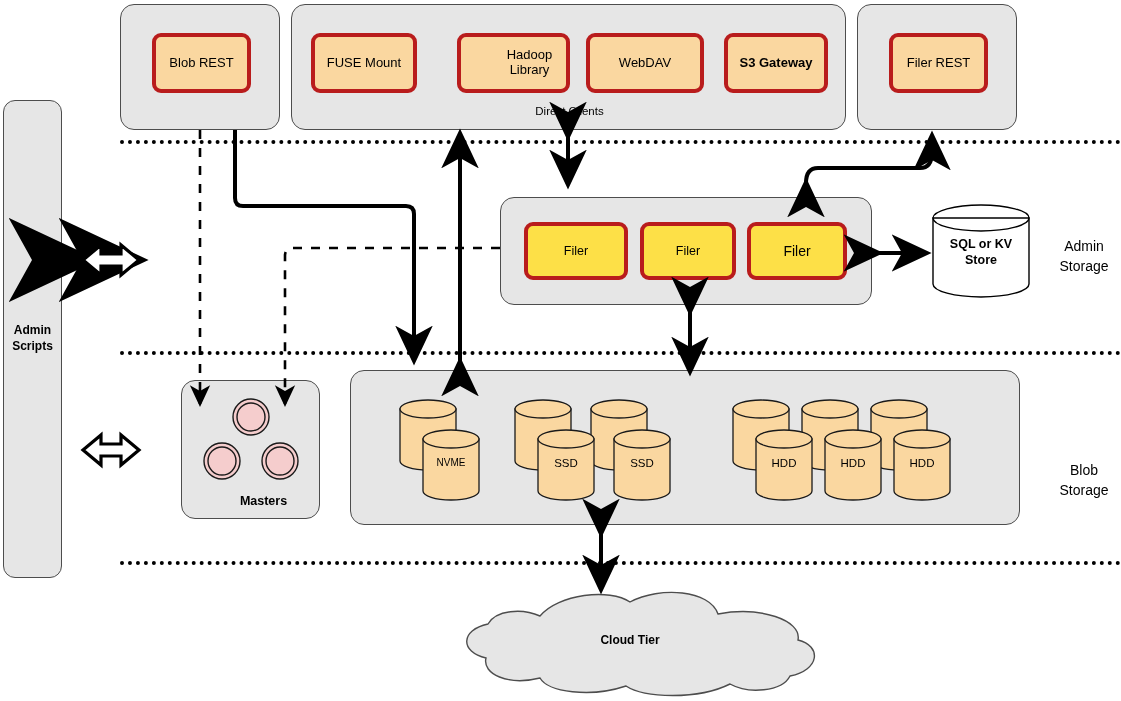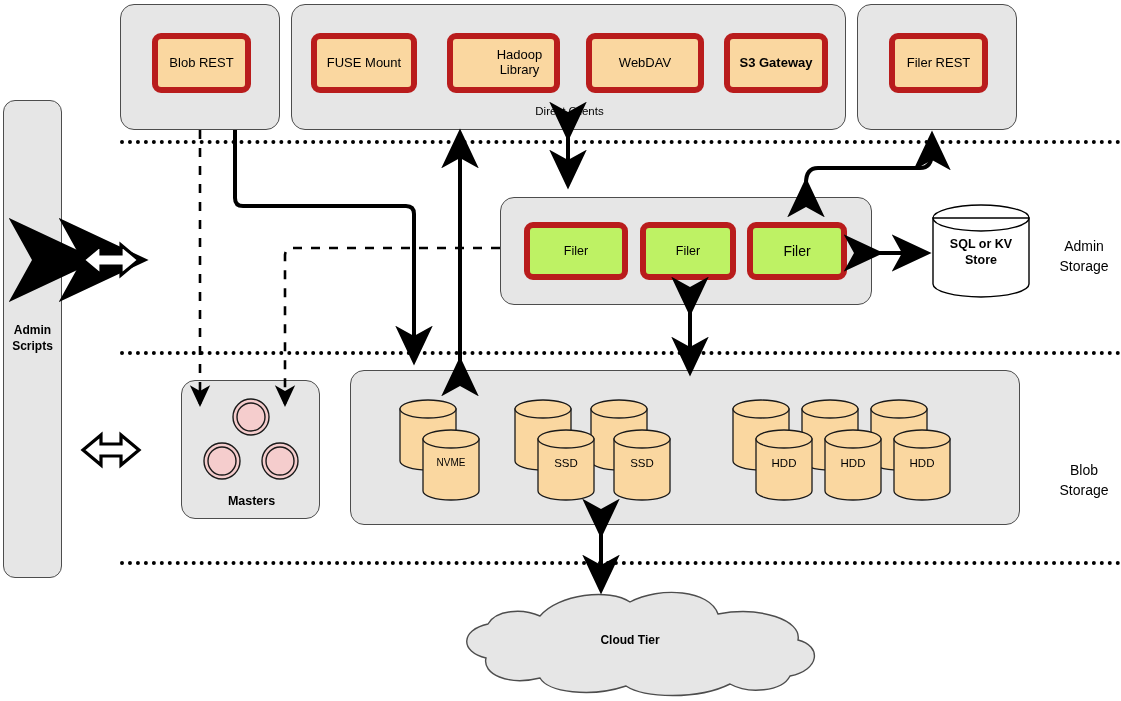--- a/index.html
+++ b/index.html
@@ -3,25 +3,25 @@
 <meta charset="utf-8">
 <style>
   html,body{margin:0;padding:0;background:#ffffff;}
   body{width:1121px;height:701px;overflow:hidden;
        font-family:"Liberation Sans","DejaVu Sans",sans-serif;}
   #stage{position:relative;width:1121px;height:701px;}
   .abs{position:absolute;box-sizing:border-box;}
 
   
   .grp{background:#E6E6E6;border:1px solid #4d4d4d;border-radius:14px;}
-  .node{border:6px solid #b91c1c;border-radius:9px;display:flex;
+  .node{border:4px solid #b91c1c;border-radius:9px;display:flex;
         align-items:center;justify-content:center;text-align:center;
         font-size:13px;color:#000;line-height:1.15;}
   .orange{background:#FAD7A0;}
-  .green{background:#bef264;}
+  .green{background:#fde047;}
 
   .caption{position:absolute;font-size:11.5px;color:#000;text-align:center;}
   .bold{font-weight:bold;}
   .sidelabel{position:absolute;font-size:14px;color:#000;text-align:center;
              line-height:1.45;}
 
   
   .adminbox{background:#E6E6E6;border:1px solid #4d4d4d;border-radius:12px;
             display:flex;align-items:center;justify-content:center;}
   .admintext{font-size:12px;font-weight:bold;text-align:center;line-height:1.3;}
@@ -51,21 +51,21 @@
   <div class="abs grp" style="left:120px;top:4px;width:160px;height:126px;">
     <div class="abs node orange" style="left:31px;top:28px;width:99px;height:60px;">
       <span>Blob REST</span>
     </div>
   </div>
 
   <div class="abs grp" style="left:291px;top:4px;width:555px;height:126px;">
     <div class="abs node orange" style="left:19px;top:28px;width:106px;height:60px;">
       <span>FUSE Mount</span>
     </div>
-    <div class="abs node orange" style="left:155px;top:28px;width:113px;height:60px;padding-left:32px;">
+    <div class="abs node orange" style="left:165px;top:28px;width:113px;height:60px;padding-left:32px;">
       <span>Hadoop Library</span>
     </div>
     <div class="abs node orange" style="left:294px;top:28px;width:118px;height:60px;">
       <span>WebDAV</span>
     </div>
     <div class="abs node orange" style="left:432px;top:28px;width:104px;height:60px;font-weight:bold;">
       <span>S3 Gateway</span>
     </div>
     <div class="caption" style="left:0;top:100px;width:555px;">Direct Clients</div>
   </div>
@@ -108,21 +108,21 @@
     <svg width="139" height="139">
       <g stroke="#1a1a1a" stroke-width="1.4" fill="#F5CDCD">
         <circle cx="69" cy="36" r="18"></circle>
           <circle cx="69" cy="36" r="14"></circle>
         <circle cx="40" cy="80" r="18"></circle>
           <circle cx="40" cy="80" r="14"></circle>
         <circle cx="98" cy="80" r="18"></circle>
           <circle cx="98" cy="80" r="14"></circle>
       </g>
     </svg>
-    <div class="abs bold" style="left:0;top:113px;width:139px;text-align:center;font-size:12.5px;">Masters</div>
+    <div class="abs bold" style="left:12px;top:113px;width:139px;text-align:center;font-size:12.5px;">Masters</div>
   </div>
 
   <div class="abs grp" style="left:350px;top:370px;width:670px;height:155px;">
 
     <div class="abs" style="left:45px;top:20px;width:120px;height:110px;">
       <svg width="126" height="112">
         <g stroke="#1a1a1a" stroke-width="1.3" fill="#FAD7A0">
           <path d="M4,18 L4,70 A28,9 0 0 0 60,70 L60,18 Z"></path>
             <ellipse cx="32" cy="18" rx="28" ry="9"></ellipse>
           <path d="M27,48 L27,100 A28,9 0 0 0 83,100 L83,48 Z"></path>

